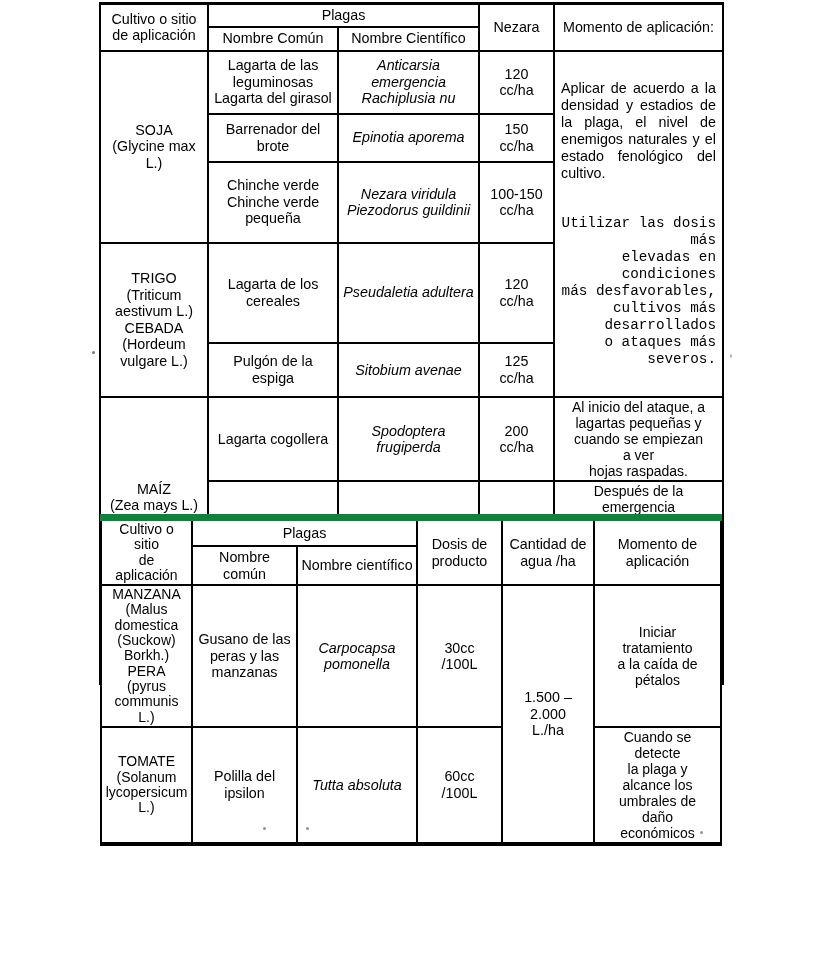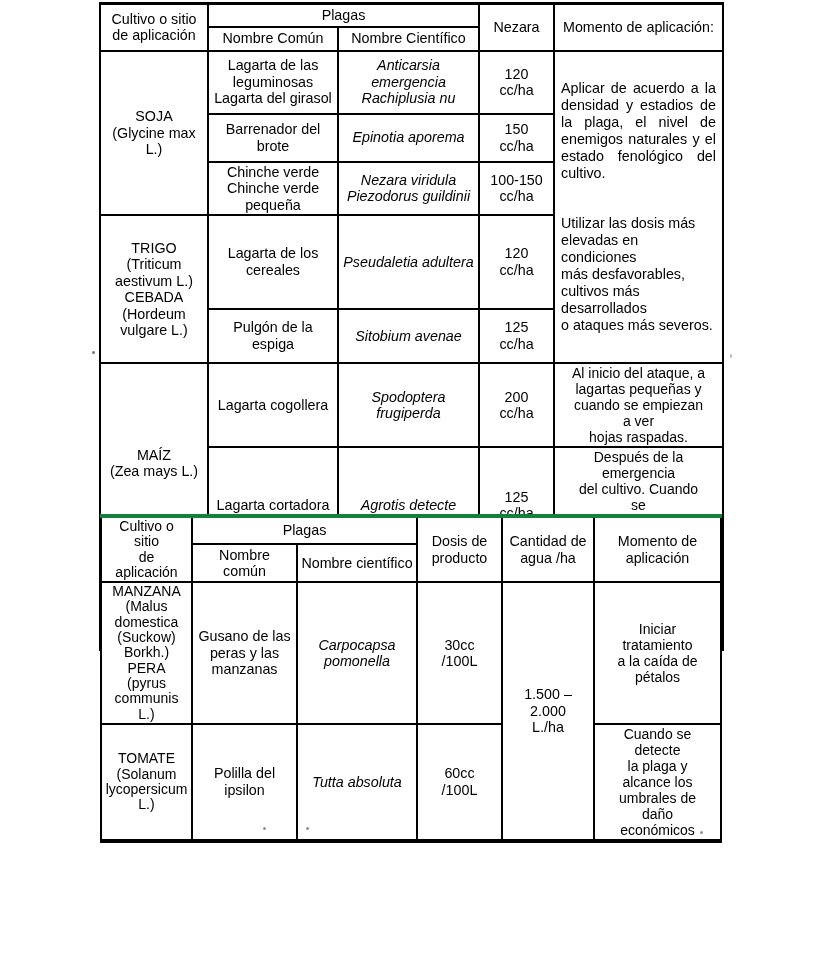--- a/index.html
+++ b/index.html
@@ -11,26 +11,26 @@
   table{border-collapse:collapse;table-layout:fixed;position:absolute;background:#fff;}
   td{
     border:2px solid #000;
     text-align:center;vertical-align:middle;
     white-space:pre-line;
     padding:1px 3px;
     font-size:14.3px;line-height:16.5px;
     overflow:hidden;
   }
   .t1{left:99px;top:2px;width:623px;border-top:3px solid #000;}
-  .t2{left:100px;top:514px;width:620px;border-top:4px solid #15803d;border-bottom:4px solid #000;}
+  .t2{left:100px;top:514px;width:620px;border-top:7px solid #15803d;border-bottom:4px solid #000;}
   .sci{font-style:italic;}
   .timing{font-size:14px;line-height:16px;padding:1px 16px;}
   .momento-big{vertical-align:middle;padding:12px 6px;border-radius:20px;}
   .momento-big .p-justify{text-align:justify;white-space:normal;line-height:17px;margin:0 0 16px 0;}
-  .momento-big .p-center{text-align:left;white-space:pre-line;line-height:17px;margin:0;}
+  .momento-big .p-center{text-align:right;white-space:pre-line;line-height:17px;margin:0;font-family:Liberation Mono, monospace;}
   .tight{line-height:15.3px;font-size:14px;padding:1px 2px;}
   .speck{position:absolute;background:#777;border-radius:50%;}
   .sp1{left:92px;top:351px;width:3px;height:3px;}
   .sp2{left:730px;top:354px;width:2px;height:4px;opacity:.55;}
   .sp3{left:263px;top:827px;width:3px;height:3px;opacity:.8;}
   .sp4{left:306px;top:827px;width:3px;height:3px;opacity:.8;}
   .sp5{left:700px;top:831px;width:3px;height:3px;opacity:.8;}
 </style>
 </head>
 <body>
@@ -77,21 +77,21 @@
 o ataques más severos.</div>
         </td>
       </tr>
       <tr style="height:48px">
         <td>Barrenador del
 brote</td>
         <td class="sci">Epinotia aporema</td>
         <td>150
 cc/ha</td>
       </tr>
-      <tr style="height:53px">
+      <tr style="height:81px">
         <td>Chinche verde
 Chinche verde
 pequeña</td>
         <td class="sci">Nezara viridula
 Piezodorus guildinii</td>
         <td>100-150
 cc/ha</td>
       </tr>
 
       <tr style="height:41px">

